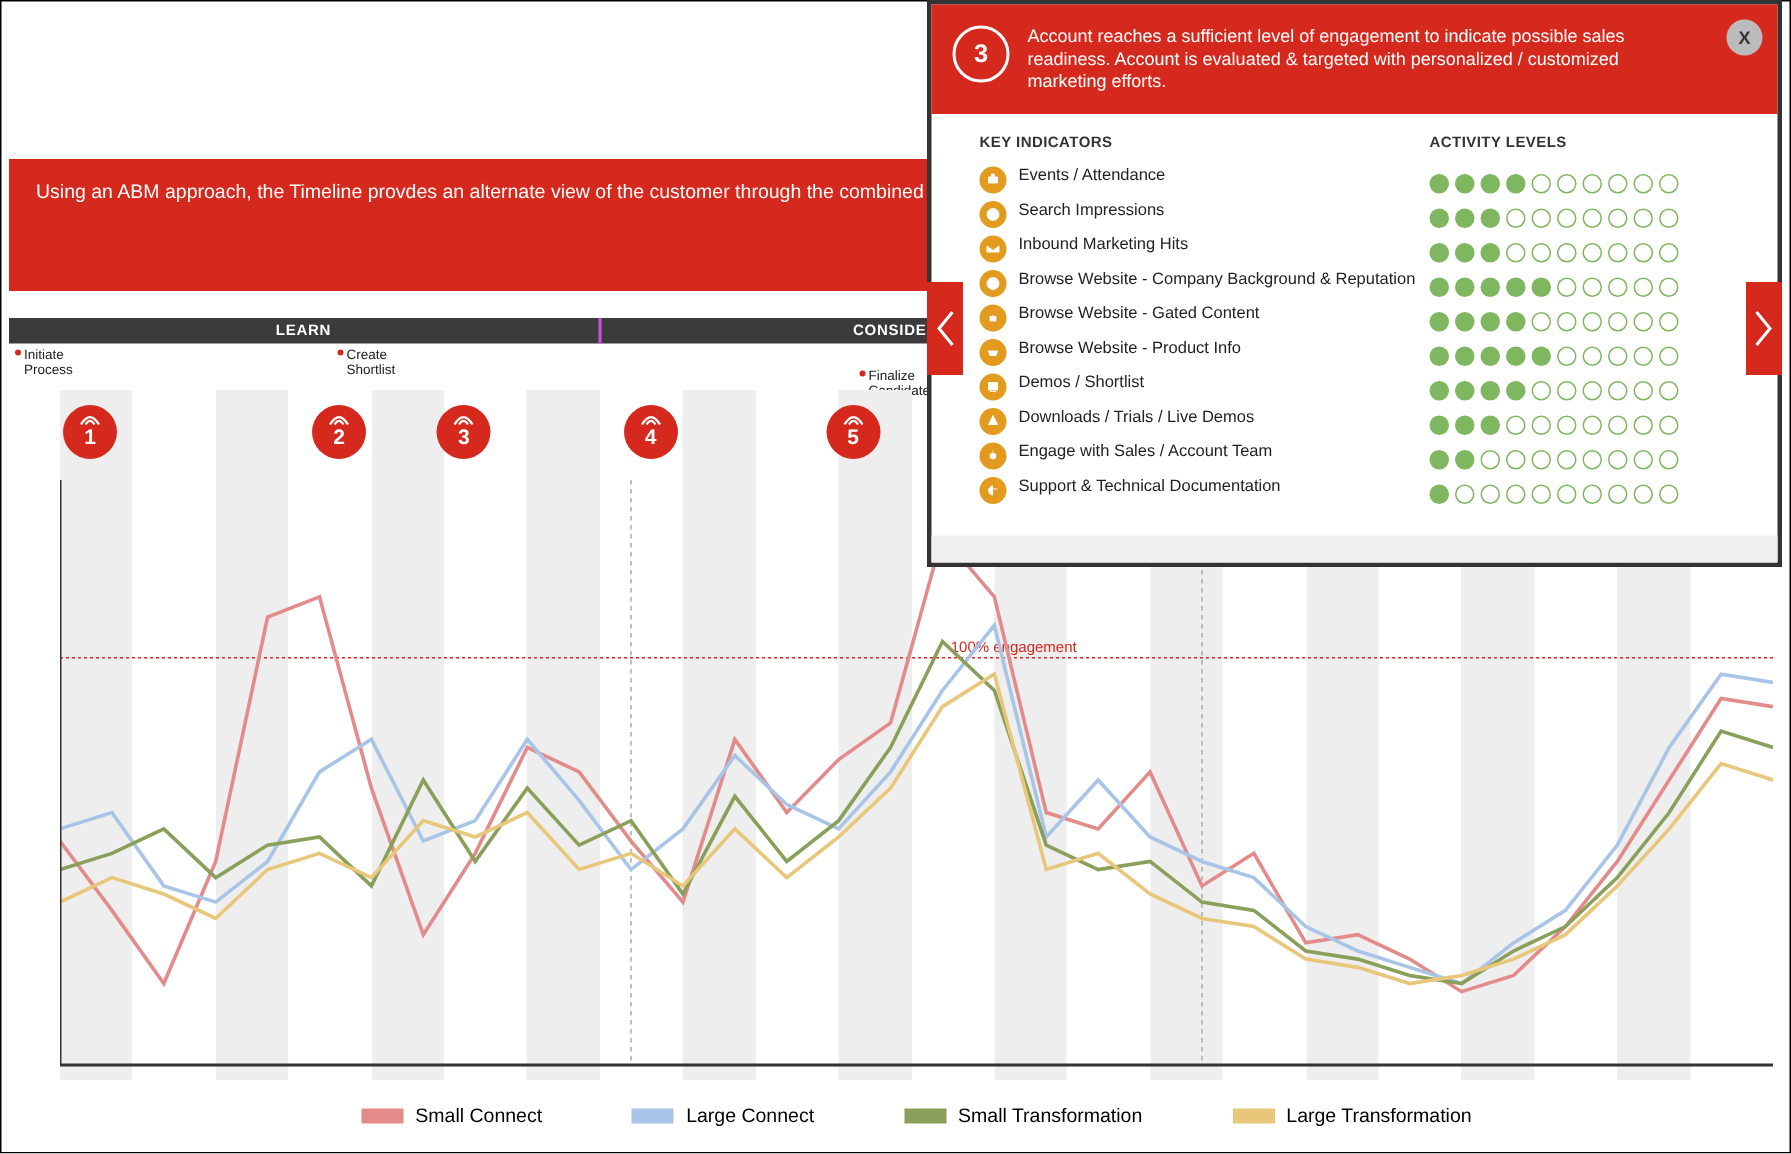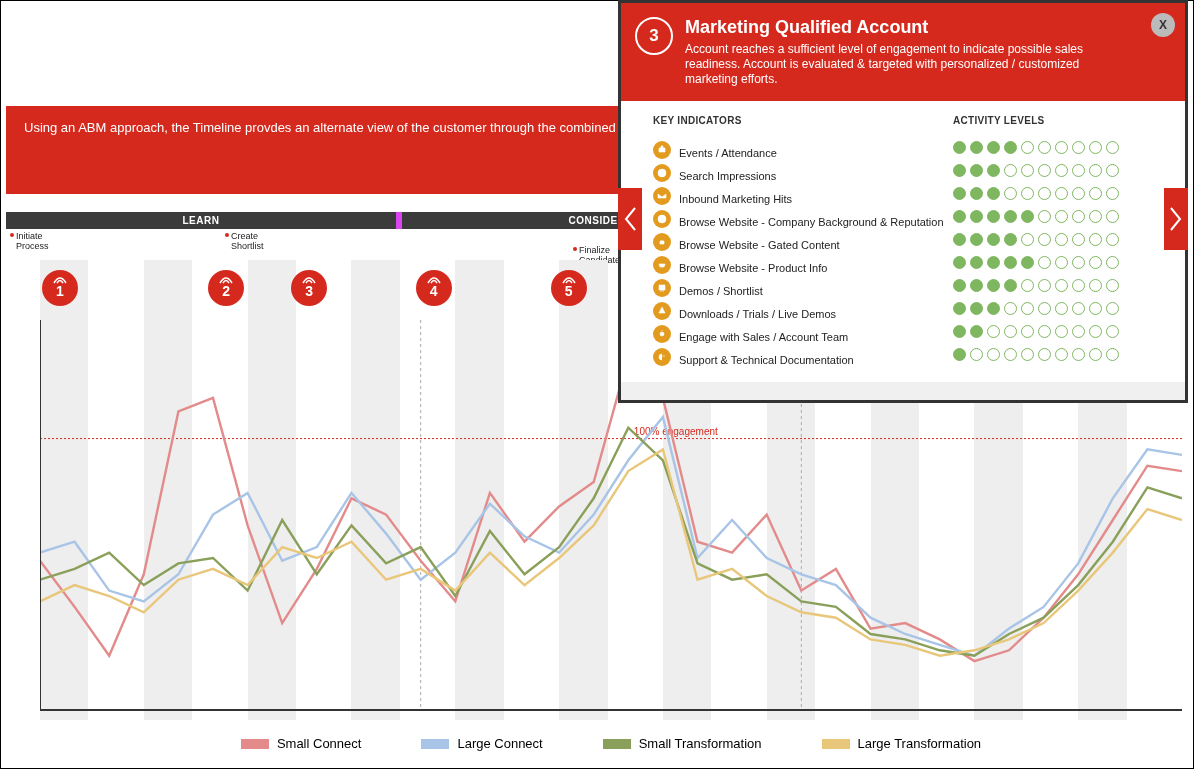--- a/index.html
+++ b/index.html
@@ -6,21 +6,21 @@
   body { font-family: Arial, Helvetica, sans-serif; background: #fff; width: 1194px; height: 769px; position: relative; overflow: hidden; }
   .frame { position: absolute; inset: 0; border: 1px solid #000; }
 
   
   .hero { position: absolute; left: 6px; right: 6px; top: 106px; height: 88px; background: #d6291e; color: #fff; padding: 14px 18px; }
   .hero h1 { font-size: 26px; font-weight: 700; margin-bottom: 8px; }
   .hero p { font-size: 13px; font-weight: 400; }
 
   
   .phasebar { position: absolute; left: 6px; right: 6px; top: 212px; height: 17px; display: flex; }
-  .phase { flex: 1; background: #3b3b3b; color:#fff; text-align:center; font-size:10px; font-weight:700; line-height:17px; border-right:6px solid #d946ef; letter-spacing:0.5px; }
+  .phase { flex: 1; background: #3b3b3b; color:#fff; text-align:center; font-size:10px; font-weight:700; line-height:17px; border-right:2px solid #d946ef; letter-spacing:0.5px; }
   .phase:last-child { border-right:none; }
 
   
   .sublabels { position: absolute; left: 6px; right: 6px; top: 231px; height: 26px; }
   .sublabel { position:absolute; font-size:9px; color:#222; line-height:10px; }
   .sublabel .dot { position:absolute; left:-6px; top:2px; width:4px; height:4px; background:#d6291e; border-radius:50%; }
 
   
   .bands { position: absolute; left: 40px; top: 260px; width: 1142px; height: 460px; }
   .band { position:absolute; top:0; bottom:0; background:#eee; }
@@ -47,21 +47,21 @@
   .modal-head { background:#d6291e; color:#fff; padding:14px 52px 14px 14px; display:flex; gap:12px; align-items:flex-start; position:relative; }
   .modal-head .num { width:38px; height:38px; border:2px solid #fff; border-radius:50%; display:flex; align-items:center; justify-content:center; font-size:17px; font-weight:700; flex-shrink:0; }
   .modal-head h2 { font-size:18px; font-weight:700; margin-bottom:4px; }
   .modal-head p { font-size:12px; line-height:15px; }
   .modal-close { position:absolute; right:10px; top:10px; width:24px; height:24px; border-radius:50%; background:#bbb; color:#333; display:flex; align-items:center; justify-content:center; font-size:12px; font-weight:700; cursor:pointer; }
   .modal-body { padding:14px 20px 16px 20px; }
   .cols { display:flex;margin-left:12px; }
   .col-left { width:300px; }
   .col-right { flex:1; }
   .col-head { font-size:10px; font-weight:700; letter-spacing:0.3px; color:#333; margin-bottom:10px; }
-  .ind-row { display:flex; align-items:flex-end; height:23px; gap:8px; }
+  .ind-row { display:flex; align-items:flex-start; height:23px; gap:8px; }
   .ind-icon { width:18px; height:18px; border-radius:50%; background:#e39b1f; display:flex; align-items:center; justify-content:center; flex-shrink:0; }
   .ind-icon svg { width:10px; height:10px; }
   .ind-label { font-size:11px; color:#222; }
   .dots { display:flex; gap:4px; height:23px; align-items:center; }
   .d { width:13px; height:13px; border-radius:50%; border:1.5px solid #7fb760; }
   .d.on { background:#7fb760; }
   .modal-footer { height:18px; background:#f0f0f0; }
 
   
   .arrow { position:absolute; top:188px; width:24px; height:62px; background:#d6291e; display:flex; align-items:center; justify-content:center; cursor:pointer; }
@@ -160,21 +160,20 @@
     <div><span class="swatch" style="background:#e38b8b"></span>Small Connect</div>
     <div><span class="swatch" style="background:#a8c4e6"></span>Large Connect</div>
     <div><span class="swatch" style="background:#8aa05a"></span>Small Transformation</div>
     <div><span class="swatch" style="background:#e8c77a"></span>Large Transformation</div>
   </div>
 
 <div class="modal">
   <div class="modal-head">
     <div class="num">3</div>
     <div>
-      <h2>Marketing Qualified Account</h2>
       <p>Account reaches a sufficient level of engagement to indicate possible sales readiness. Account is evaluated &amp; targeted with personalized / customized marketing efforts.</p>
     </div>
     <div class="modal-close">X</div>
   </div>
   <div class="modal-body">
     <div class="cols">
       <div class="col-left">
         <div class="col-head">KEY INDICATORS</div>
         <div id="indicators">
             <div class="ind-row">

